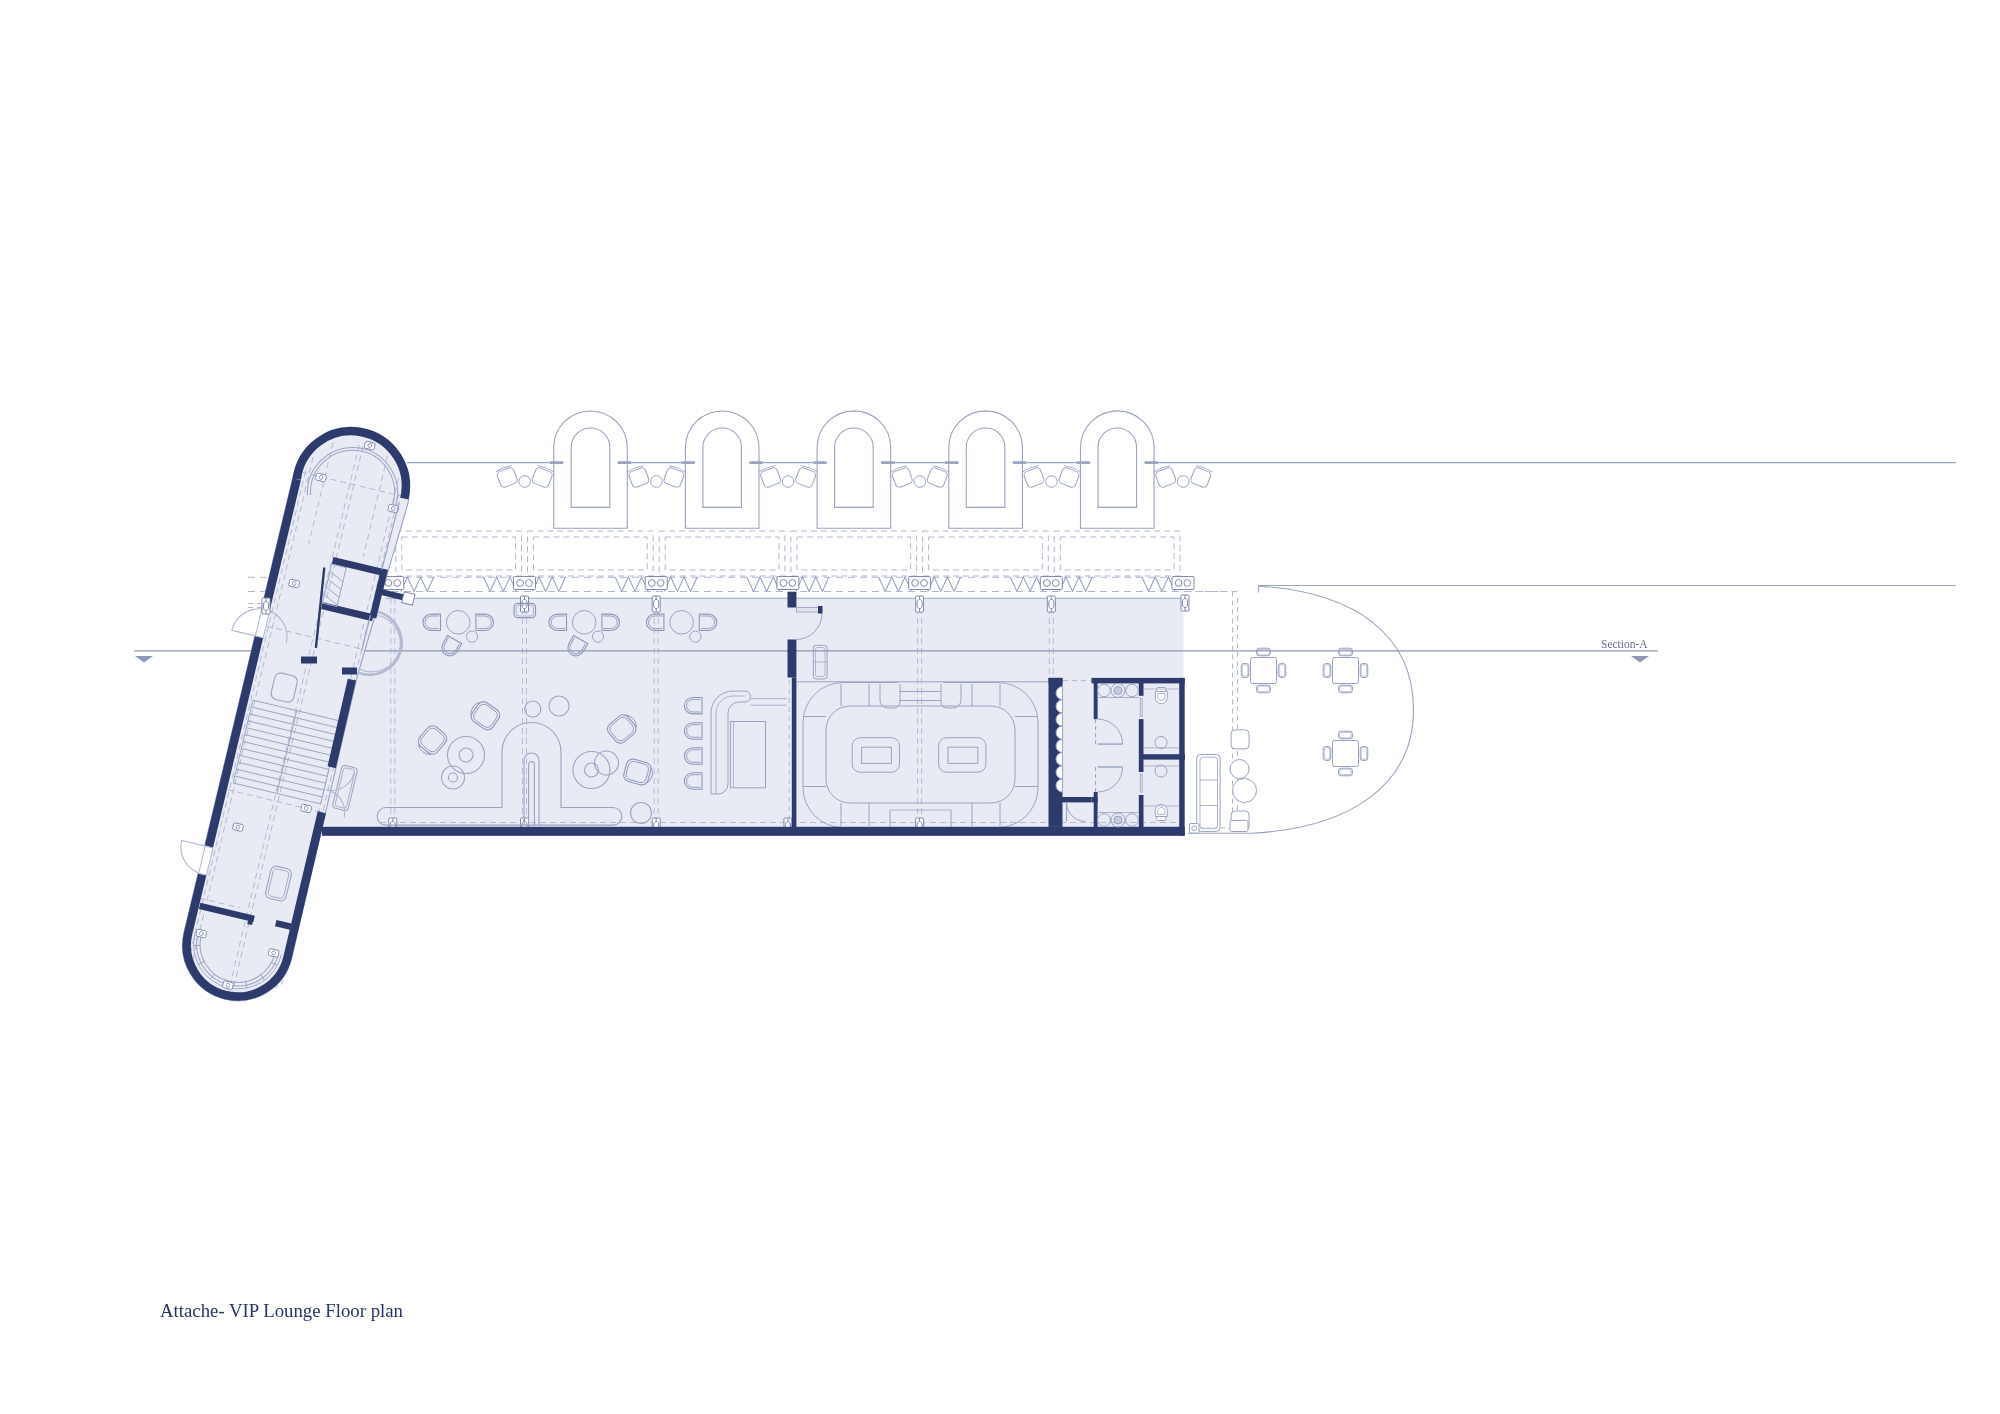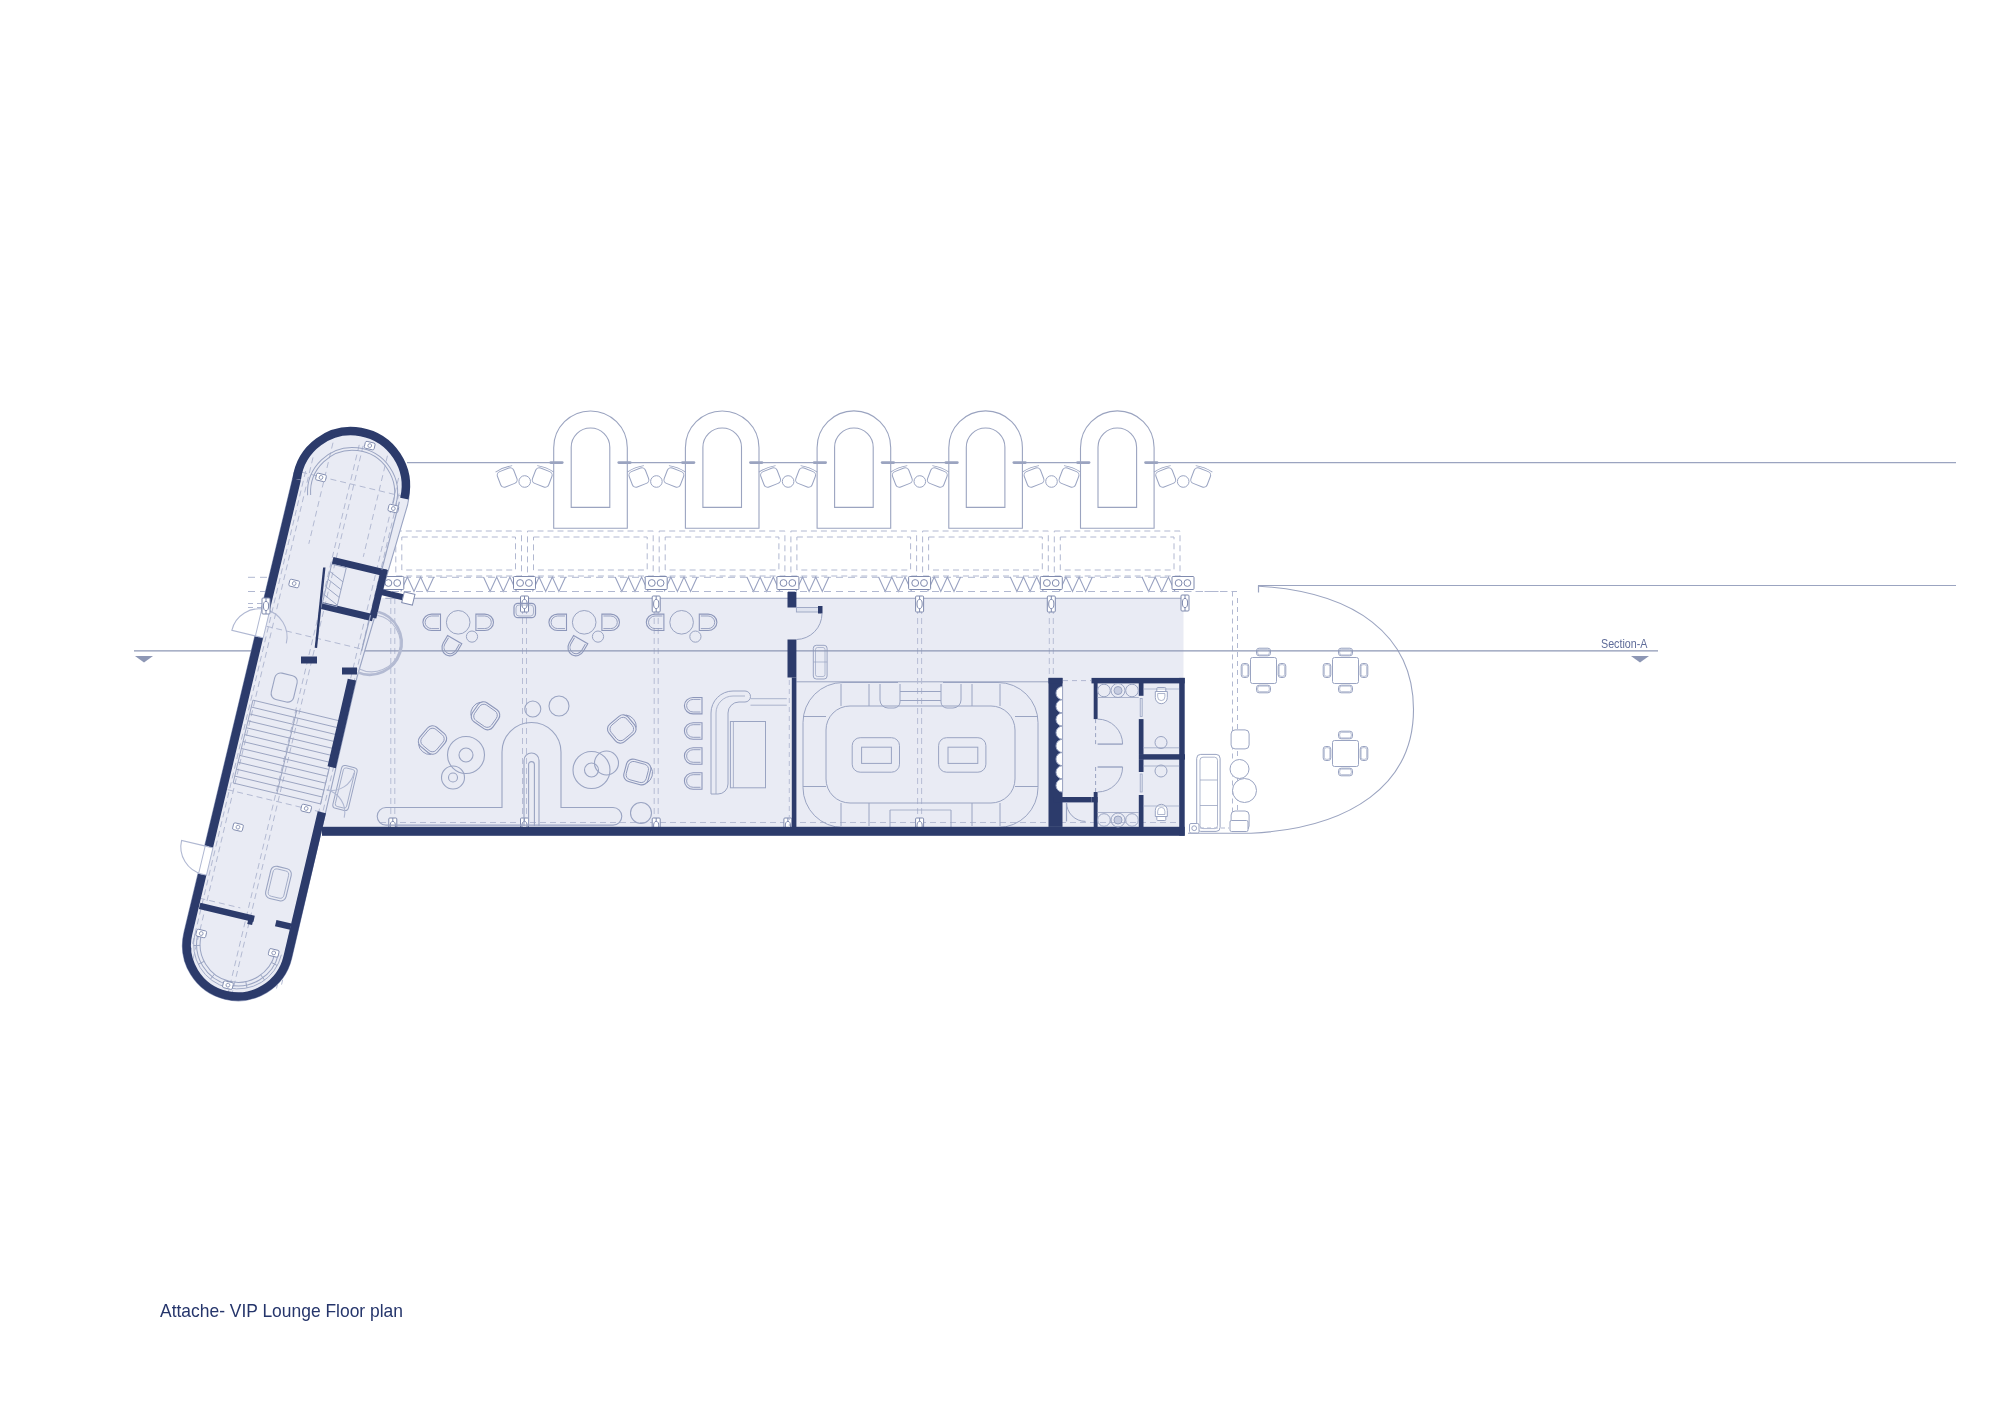--- a/index.html
+++ b/index.html
@@ -1,16 +1,16 @@
 <!DOCTYPE html>
 <html><head>
 <meta charset="utf-8">
 <style>
 html,body{margin:0;padding:0;background:#ffffff;}
-#page{width:2000px;height:1414px;position:relative;overflow:hidden;font-family:Liberation Sans, sans-serif;}
+#page{width:2000px;height:1414px;position:relative;overflow:hidden;font-family:Liberation Serif, serif;}
 </style>
 </head>
 <body>
 <div id="page">
 <svg width="2000" height="1414" viewBox="0 0 2000 1414" xmlns="http://www.w3.org/2000/svg">
 <defs>
 <g id="pillow">
   <rect x="-8.7" y="-8.2" width="17.4" height="16.4" rx="3.8" fill="#ffffff" stroke="#9aa4c2" stroke-width="1"></rect>
   <path d="M -8.9,-9.3 Q 0,-11.2 8.9,-9.3" fill="none" stroke="#9aa4c2" stroke-width="0.9"></path>
 </g>

